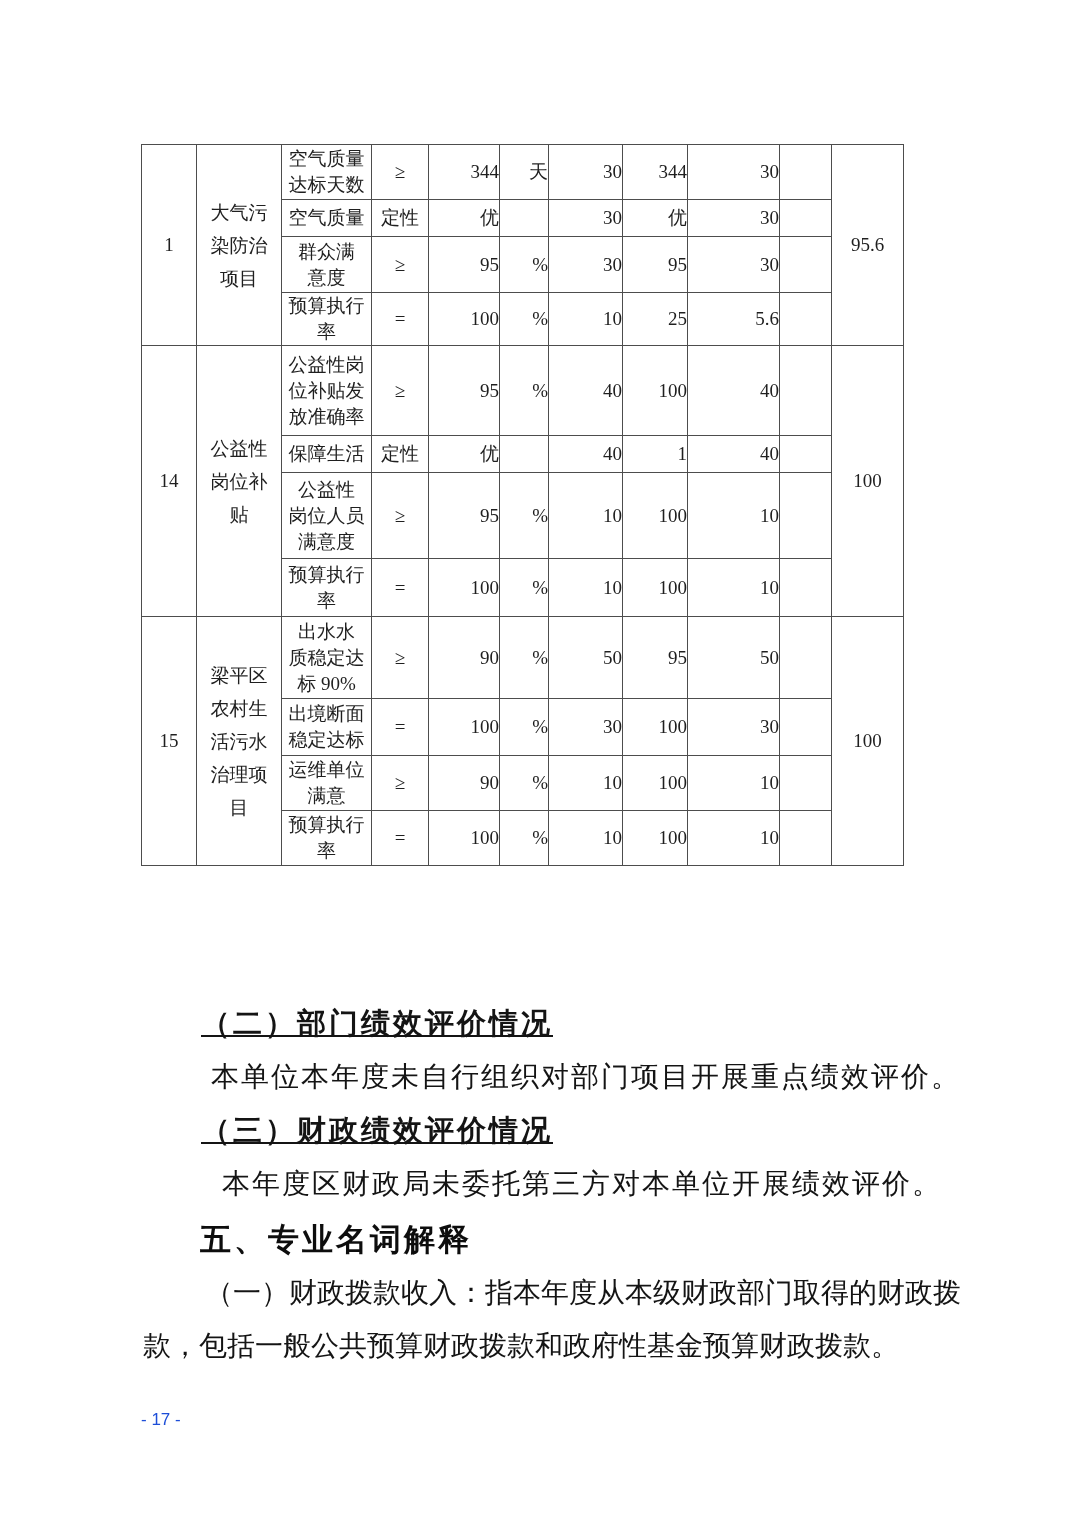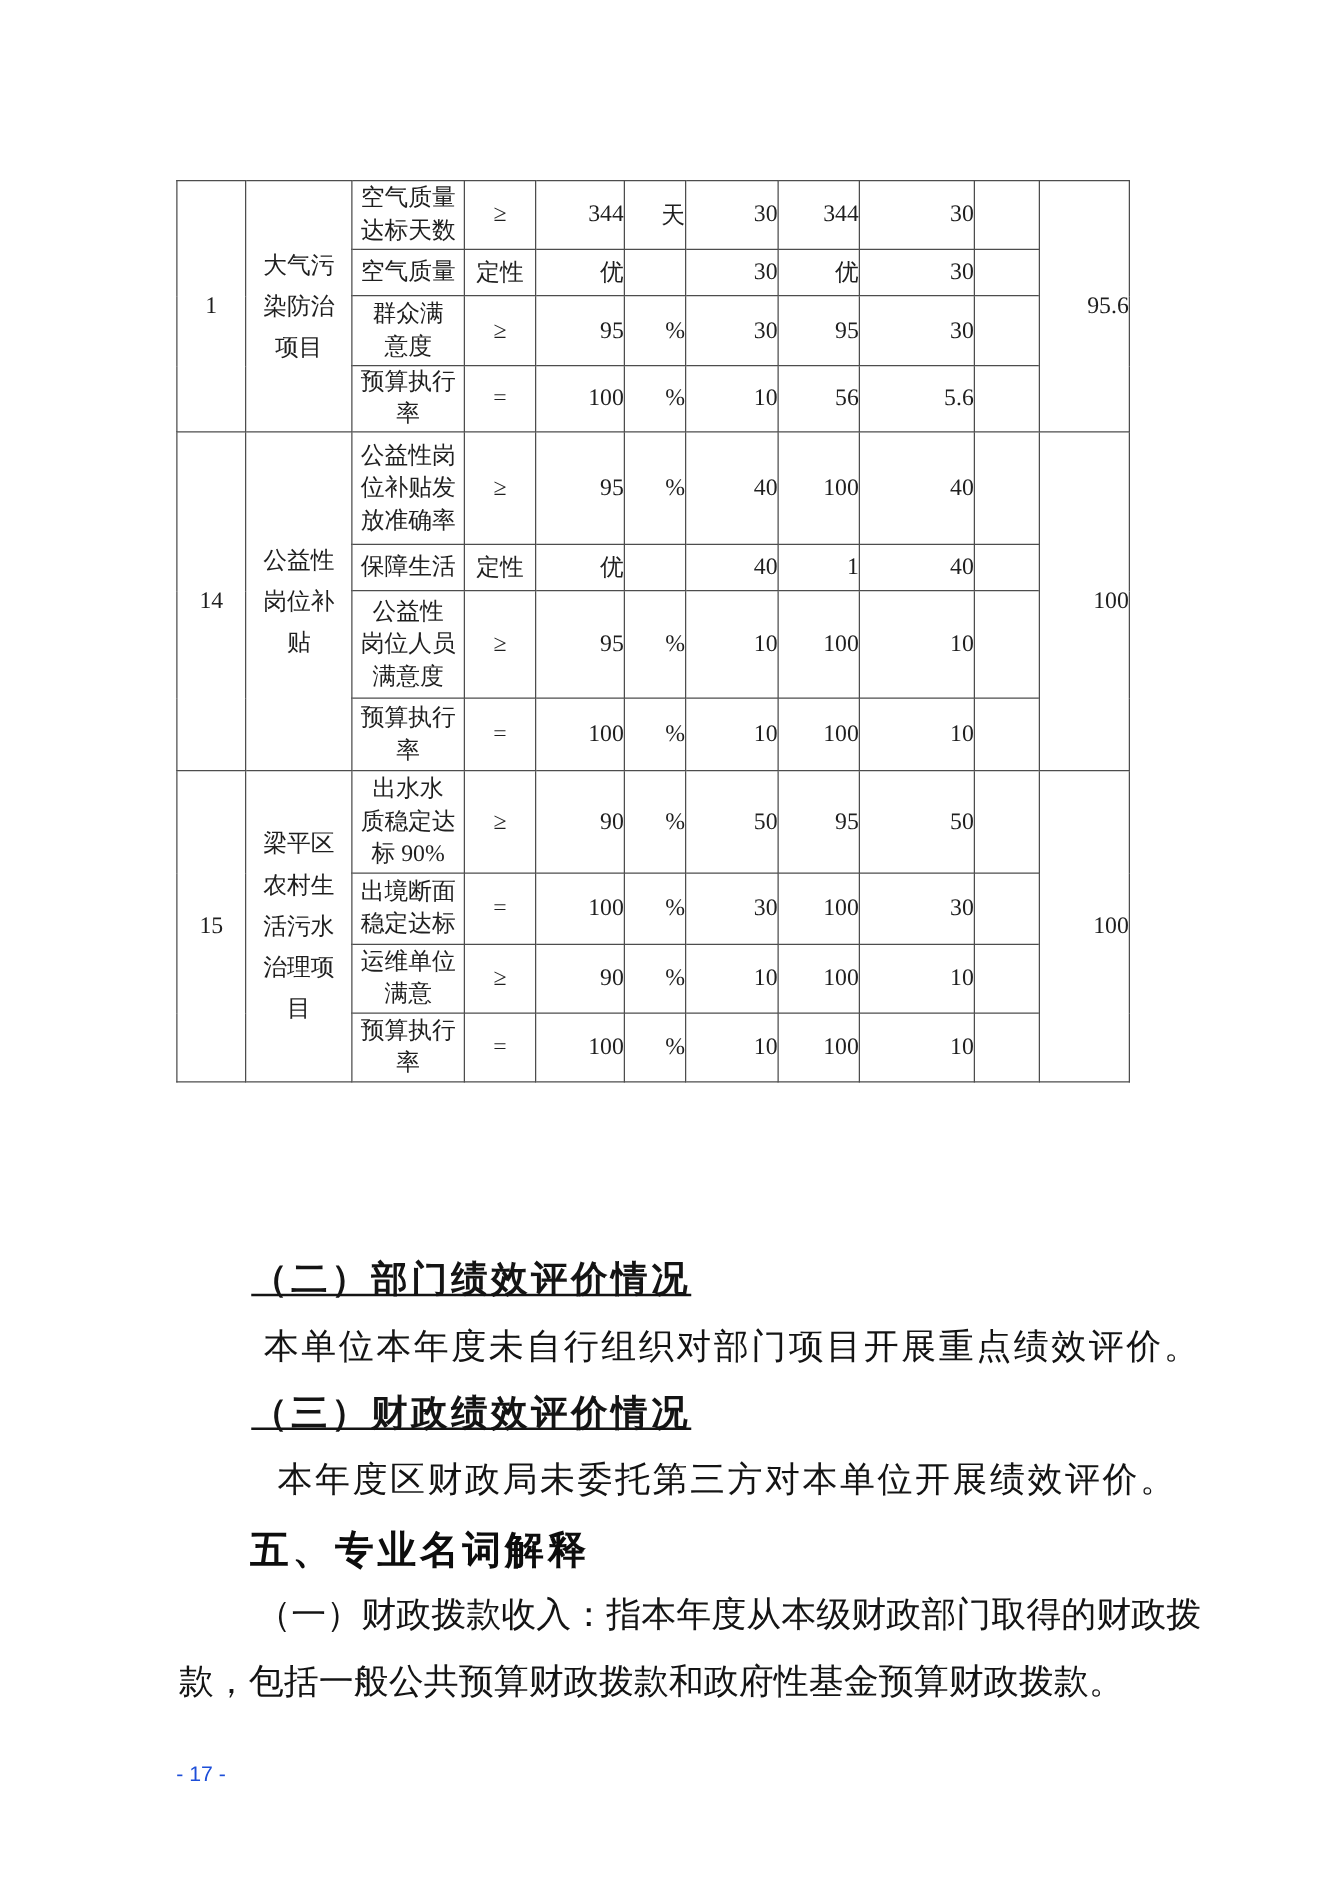--- a/index.html
+++ b/index.html
@@ -44,21 +44,21 @@
     margin-left: 38px;
   }
   td.c-iname {
     text-align: center;
     white-space: pre-line;
     line-height: 26px;
   }
   td.c-op   { text-align: center; }
   td.c-num  { text-align: right; padding-right: 14px; }
   td.c-unit { text-align: right; padding-right: 8px; }
-  td.c-total{ text-align: right; font-size: 19px; }
+  td.c-total{ text-align: center; font-size: 19px; }
 
   tr.h55 { height: 55px; } tr.h37 { height: 37px; } tr.h56 { height: 56px; }
   tr.h53 { height: 53px; } tr.h90 { height: 90px; } tr.h86 { height: 86px; }
   tr.h58 { height: 58px; } tr.h82 { height: 82px; } tr.h57 { height: 57px; }
 
   
   .sec-heading {
     position: absolute;
     font-family: "Liberation Serif", "DejaVu Serif", serif;
     font-weight: bold;
@@ -167,21 +167,21 @@
         <td class="c-num">30</td>
         <td class="c-blank"></td>
       </tr>
       <tr class="h53">
         <td class="c-iname">预算执行
 率</td>
         <td class="c-op">=</td>
         <td class="c-num">100</td>
         <td class="c-unit">%</td>
         <td class="c-num">10</td>
-        <td class="c-num">56</td>
+        <td class="c-num">25</td>
         <td class="c-num">5.6</td>
         <td class="c-blank"></td>
       </tr>
 
       <tr class="h90">
         <td class="c-no" rowspan="4">14</td>
         <td class="c-proj" rowspan="4">公益性
 岗位补
 贴</td>
         <td class="c-iname">公益性岗

